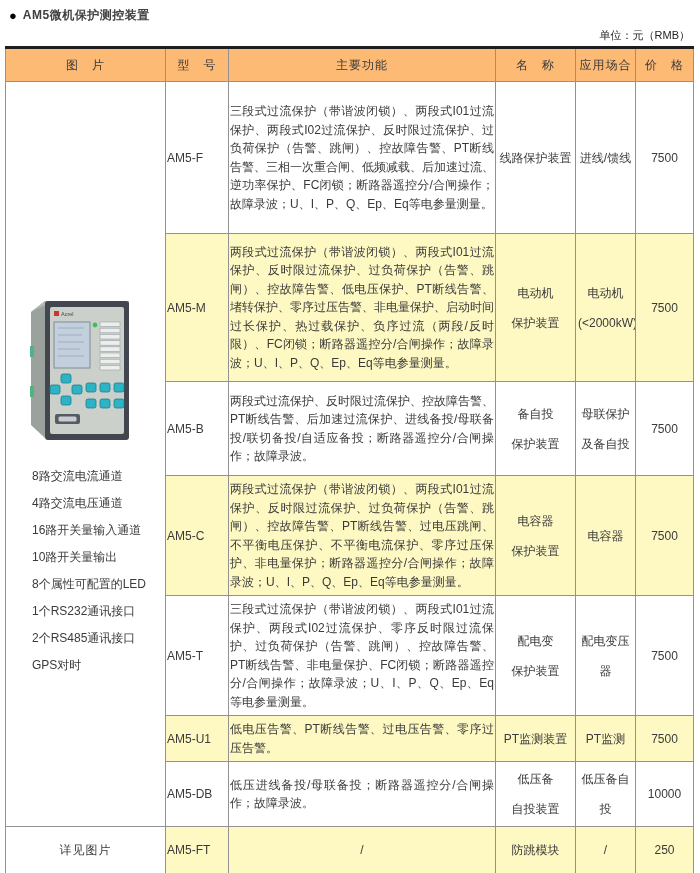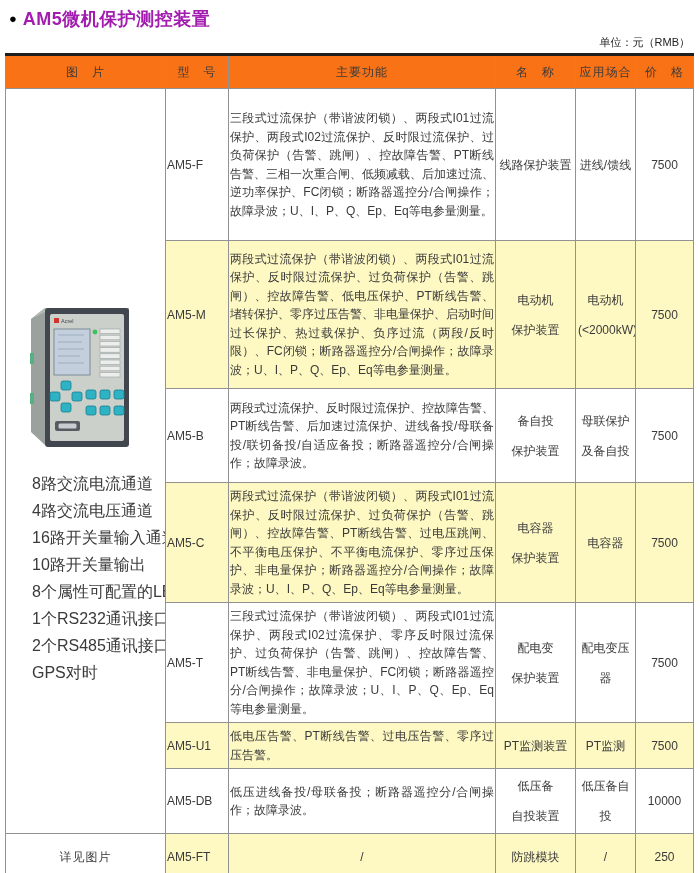--- a/index.html
+++ b/index.html
@@ -3,53 +3,53 @@
 <meta charset="utf-8">
 <style>
   html,body{margin:0;padding:0;}
   body{
     width:700px;height:873px;background:#ffffff;
     font-family:"Liberation Sans","DejaVu Sans",sans-serif;
     color:#333;-webkit-font-smoothing:antialiased;
   }
   .header-line{margin:7px 0 0 9px;display:flex;align-items:center;gap:6px;}
   .bullet{font-size:13px;color:#000;line-height:14px;}
-  .page-title{font-size:18px;font-weight:bold;color:#a21caf;letter-spacing:0.5px;}
+  .page-title{font-size:12px;font-weight:bold;color:#404040;letter-spacing:0.5px;}
   .unit-note{text-align:right;font-size:11px;color:#222;margin:4px 10px 3px 17px;}
 
   table.price-table{
     border-collapse:collapse;table-layout:fixed;
     width:688px;margin-left:5px;
     border-top:3px solid #1e1e1e;border-bottom:3px solid #1e1e1e;
   }
   .price-table th,.price-table td{
     border:1px solid #929292;
     font-size:12px;font-weight:normal;color:#3a3a3a;
     vertical-align:middle;overflow:hidden;
   }
   thead tr{height:34px;}
-  thead th{background:#f97316;text-align:center;letter-spacing:1px;}
+  thead th{background:#fdba74;text-align:center;letter-spacing:1px;}
   .rh0{height:152px}.rh1{height:148px}.rh2{height:94px}.rh3{height:112px}
   .rh4{height:111px}.rh5{height:44px}.rh6{height:65px}.rh7{height:48px}
   tr.shade td{background:#fef9c3;}
   td.model-cell{text-align:left;}
   td.func-cell{text-align:justify;padding:4px 1px;line-height:18.5px;}
   td.func-center{text-align:center;}
   td.name-cell,td.app-cell{text-align:center;white-space:pre-line;line-height:30px;padding:0 2px;margin-left:16px;}
   td.app-cell{line-height:30px;}
   td.price-cell{text-align:center;}
   td.pic-cell{background:#fff;vertical-align:top;padding:0;}
   td.pic-note-cell{background:#fff !important;text-align:center;letter-spacing:1px;}
   .pic-inner{padding-top:206px;display:flex;flex-direction:column;align-items:flex-start;}
   .device-wrap{align-self:center;margin-left:-6px;}
   ul.feature-list{
     list-style:none;margin:14px 0 0 0;padding:0 0 0 26px;
   }
   ul.feature-list li{
-    font-size:16px;color:#3a3a3a;line-height:27px;white-space:nowrap;
+    font-size:12px;color:#3a3a3a;line-height:27px;white-space:nowrap;
   }
 </style>
 </head>
 <body>
 
 <div class="header-line">
   <span class="bullet">●</span>
   <span class="page-title">AM5微机保护测控装置</span>
 </div>
 <div class="unit-note">单位：元（RMB）</div>

